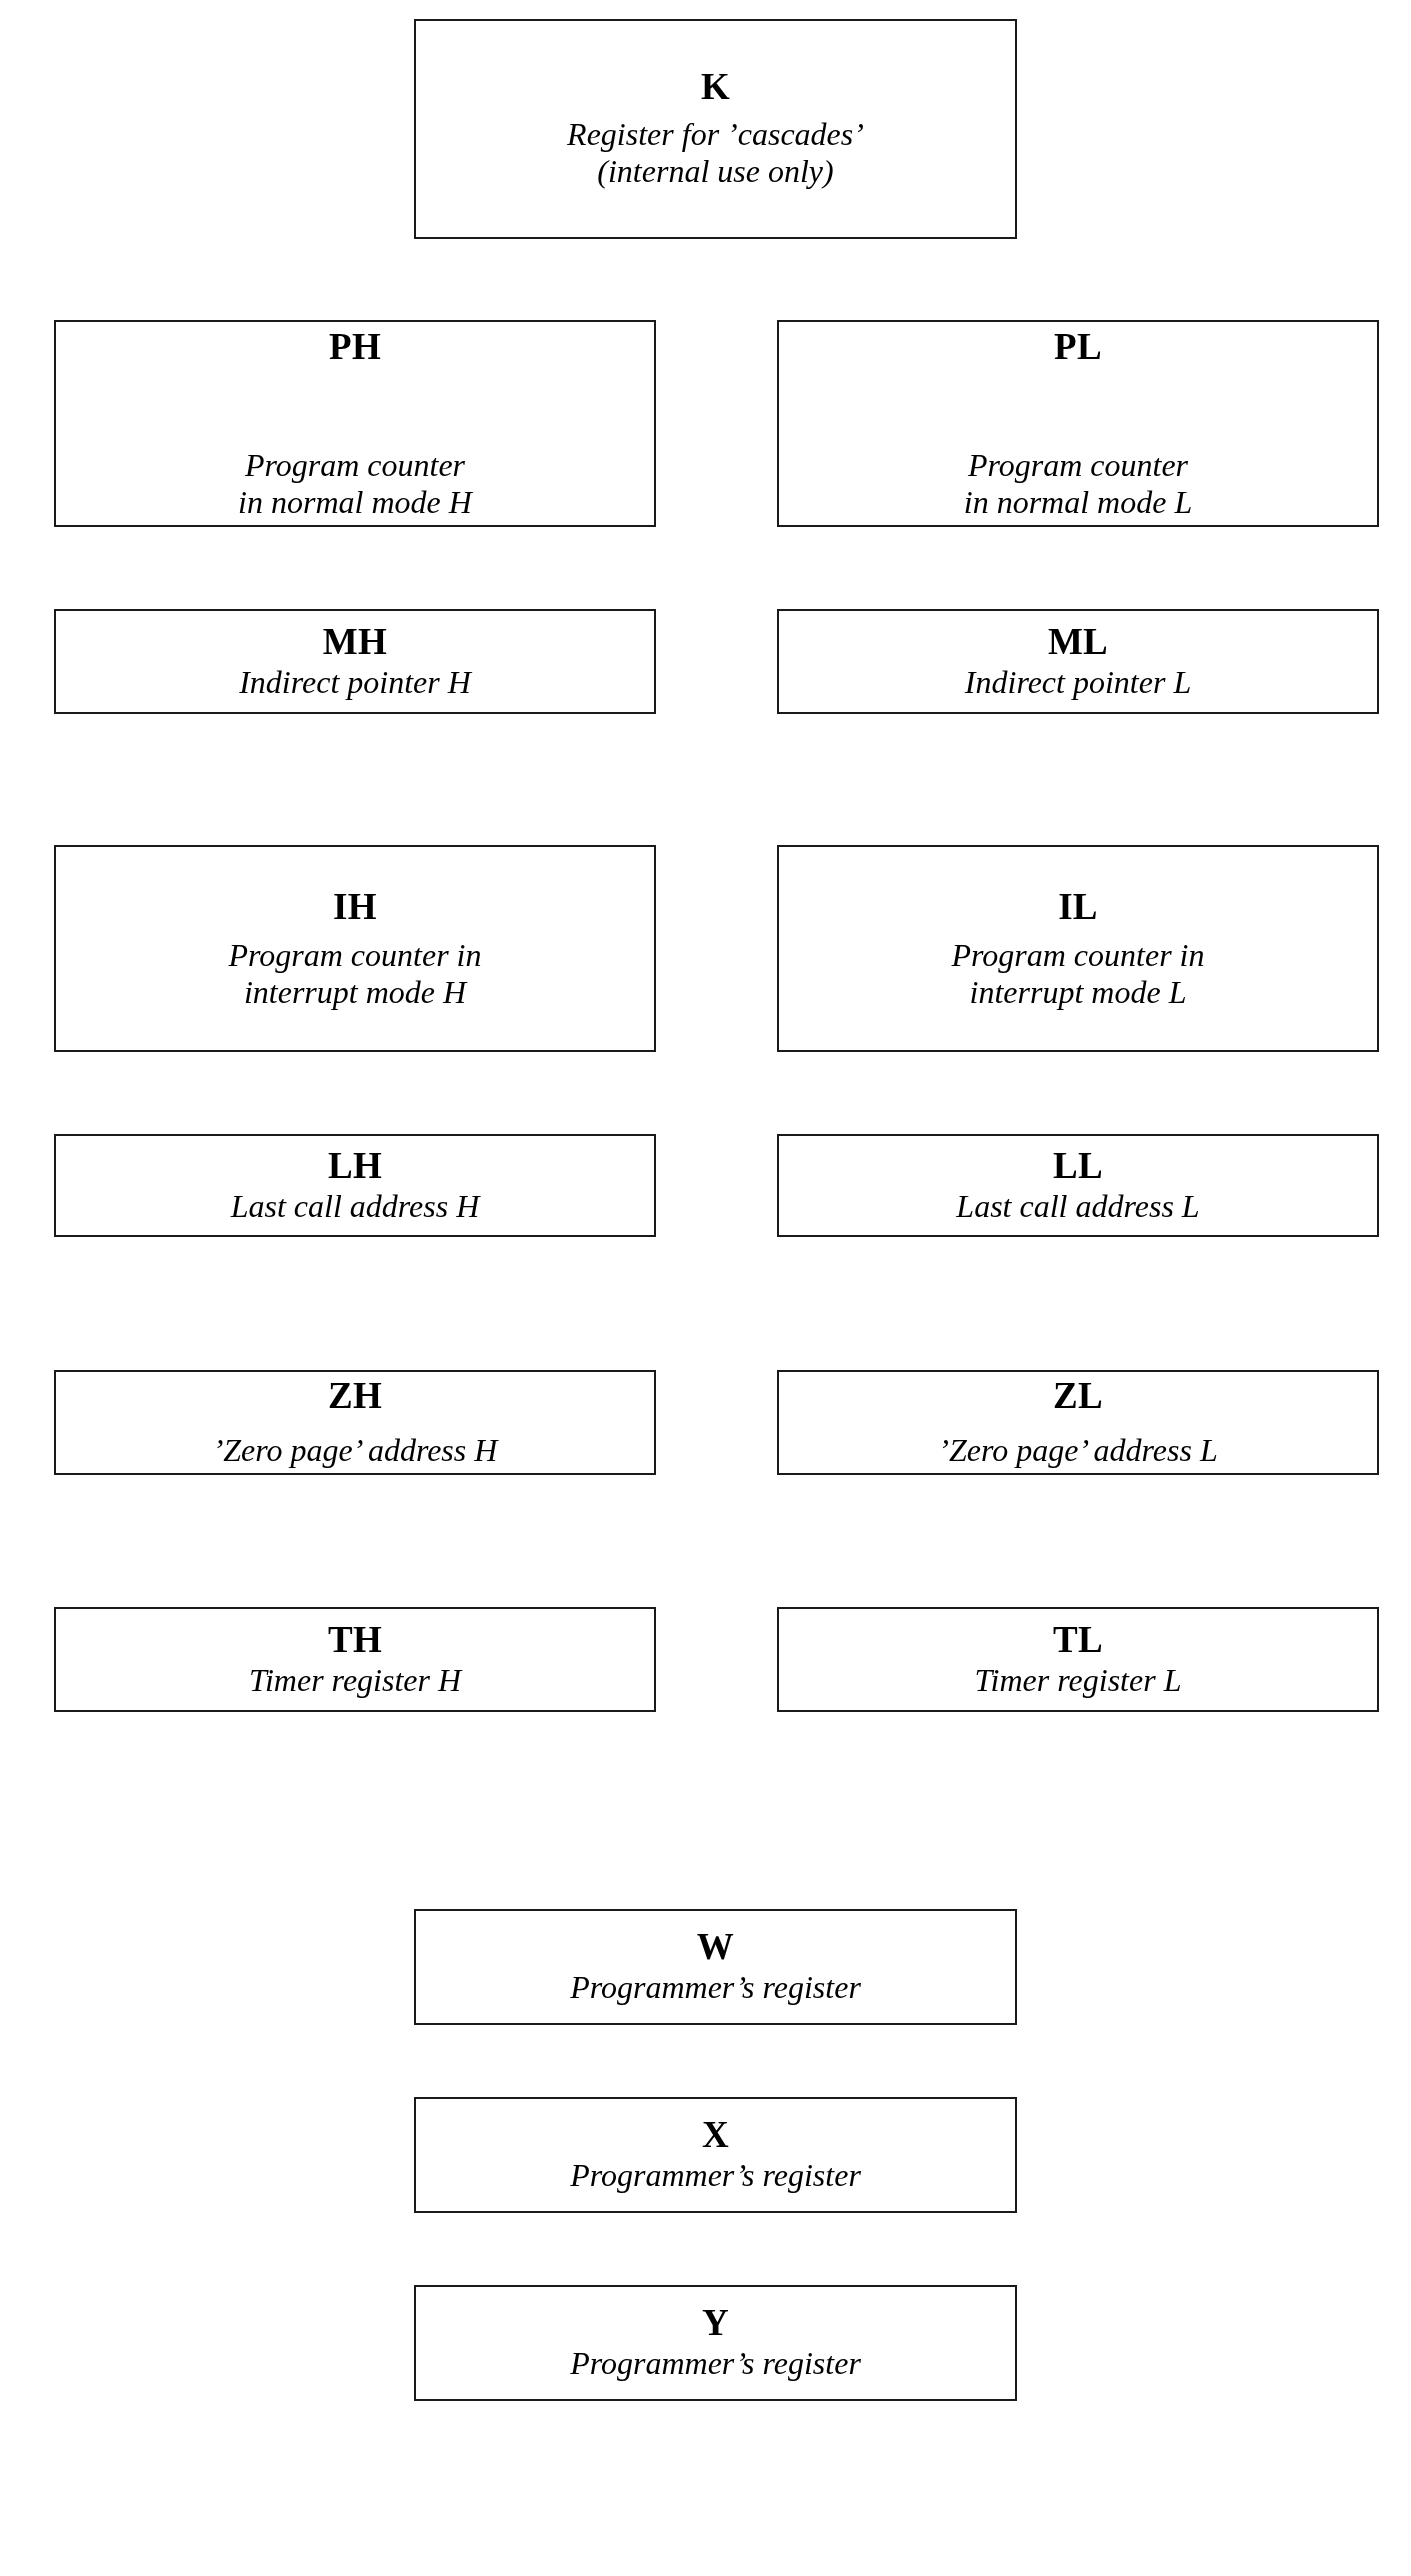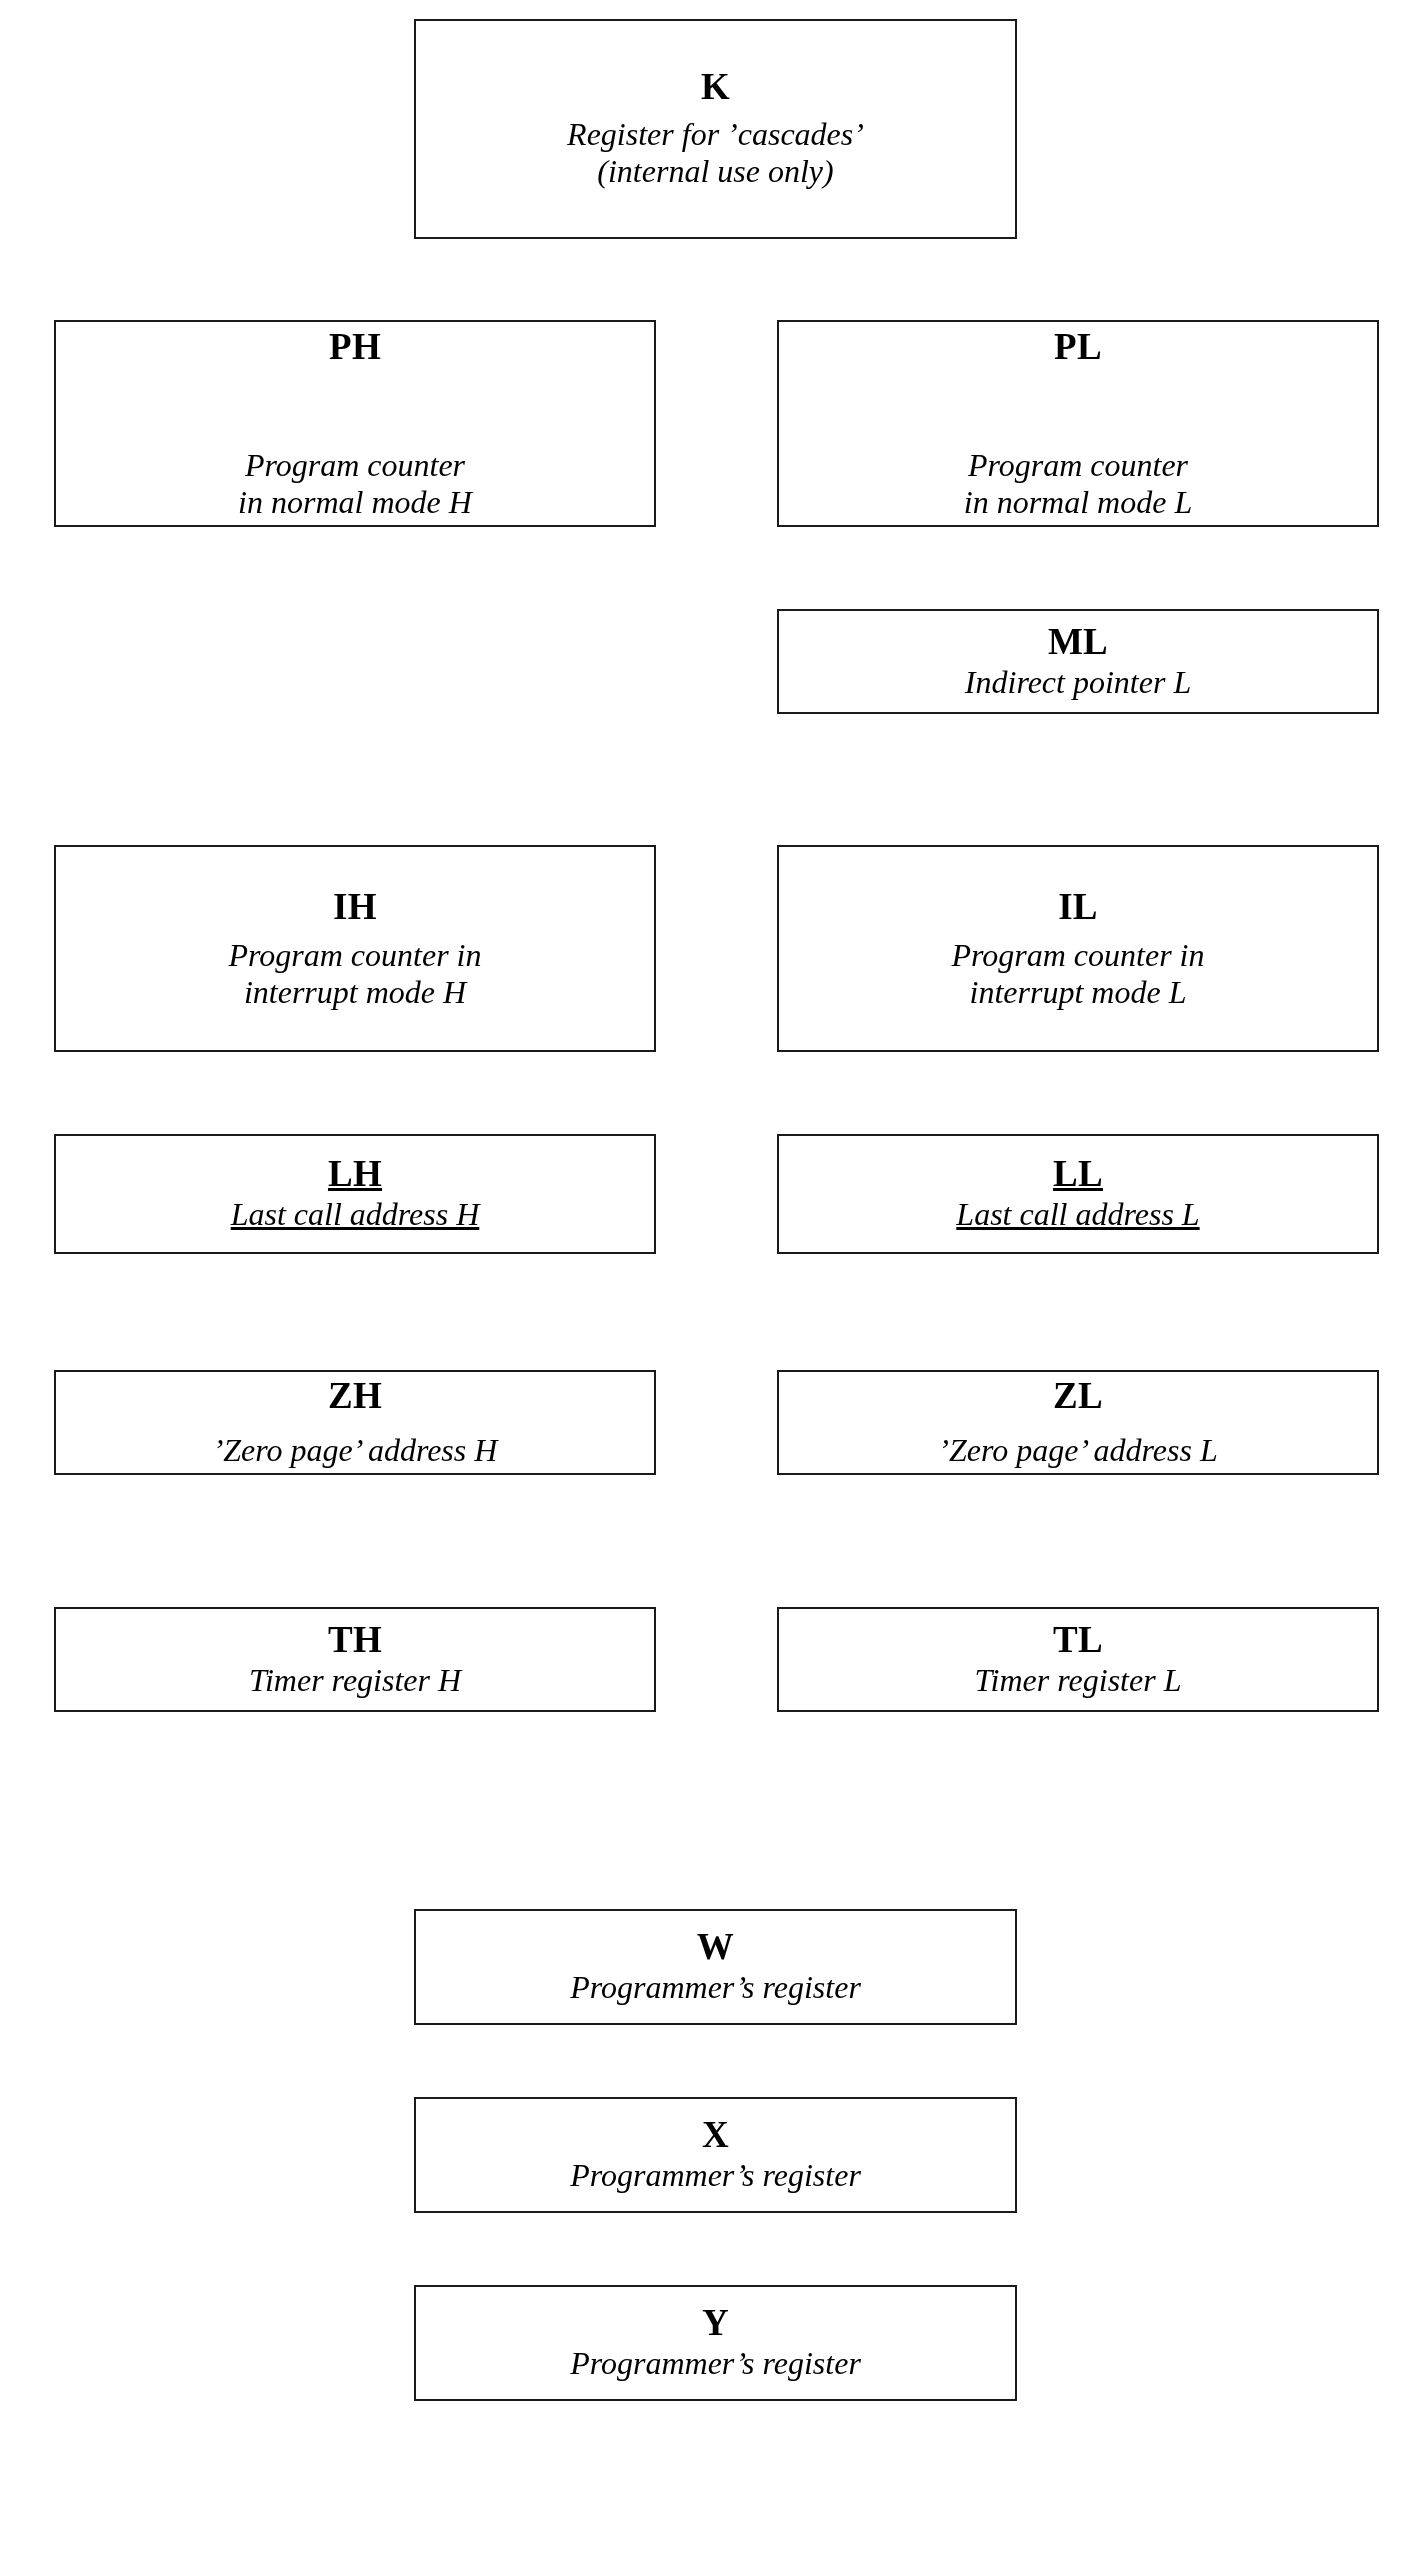--- a/index.html
+++ b/index.html
@@ -58,21 +58,21 @@
   
   .col-left  { left: 54px;  width: 602px; }
   .col-right { left: 777px; width: 602px; }
   .col-center{ left: 414px; width: 603px; }
 
   
   .row-k  { top: 19px;   height: 220px; }
   .row-p  { top: 320px;  height: 207px; justify-content: space-between; }
   .row-m  { top: 609px;  height: 105px; }
   .row-i  { top: 845px; height: 207px; }
-  .row-l  { top: 1134px; height: 120px; text-decoration: underline; }
+  .row-l  { top: 1134px; height: 103px; }
   .row-z  { top: 1370px; height: 105px; justify-content: space-between; }
   .row-t  { top: 1607px; height: 105px; }
   .row-w  { top: 1909px; height: 116px; }
   .row-x  { top: 2097px; height: 116px; }
   .row-y  { top: 2285px; height: 116px; }
 
   
   .two-line .reg-name { margin-top: 1.4px; }
   .two-line .reg-desc { margin-top: 11px; }
   .three-line .reg-desc { margin-top: 9.6px; }
@@ -98,20 +98,24 @@
     </div>
   </div>
   <div class="reg-box col-right row-p two-line">
     <div class="reg-name">PL</div>
     <div class="reg-desc">
       <span class="l1">Program counter</span>
       <span class="l2">in normal mode L</span>
     </div>
   </div>
 
+  <div class="reg-box col-left row-m">
+    <div class="reg-name">MH</div>
+    <div class="reg-desc">Indirect pointer H</div>
+  </div>
   <div class="reg-box col-right row-m">
     <div class="reg-name">ML</div>
     <div class="reg-desc">Indirect pointer L</div>
   </div>
 
   <div class="reg-box col-left row-i two-line">
     <div class="reg-name">IH</div>
     <div class="reg-desc">
       <span class="l1">Program counter in</span>
       <span class="l2">interrupt mode H</span>

